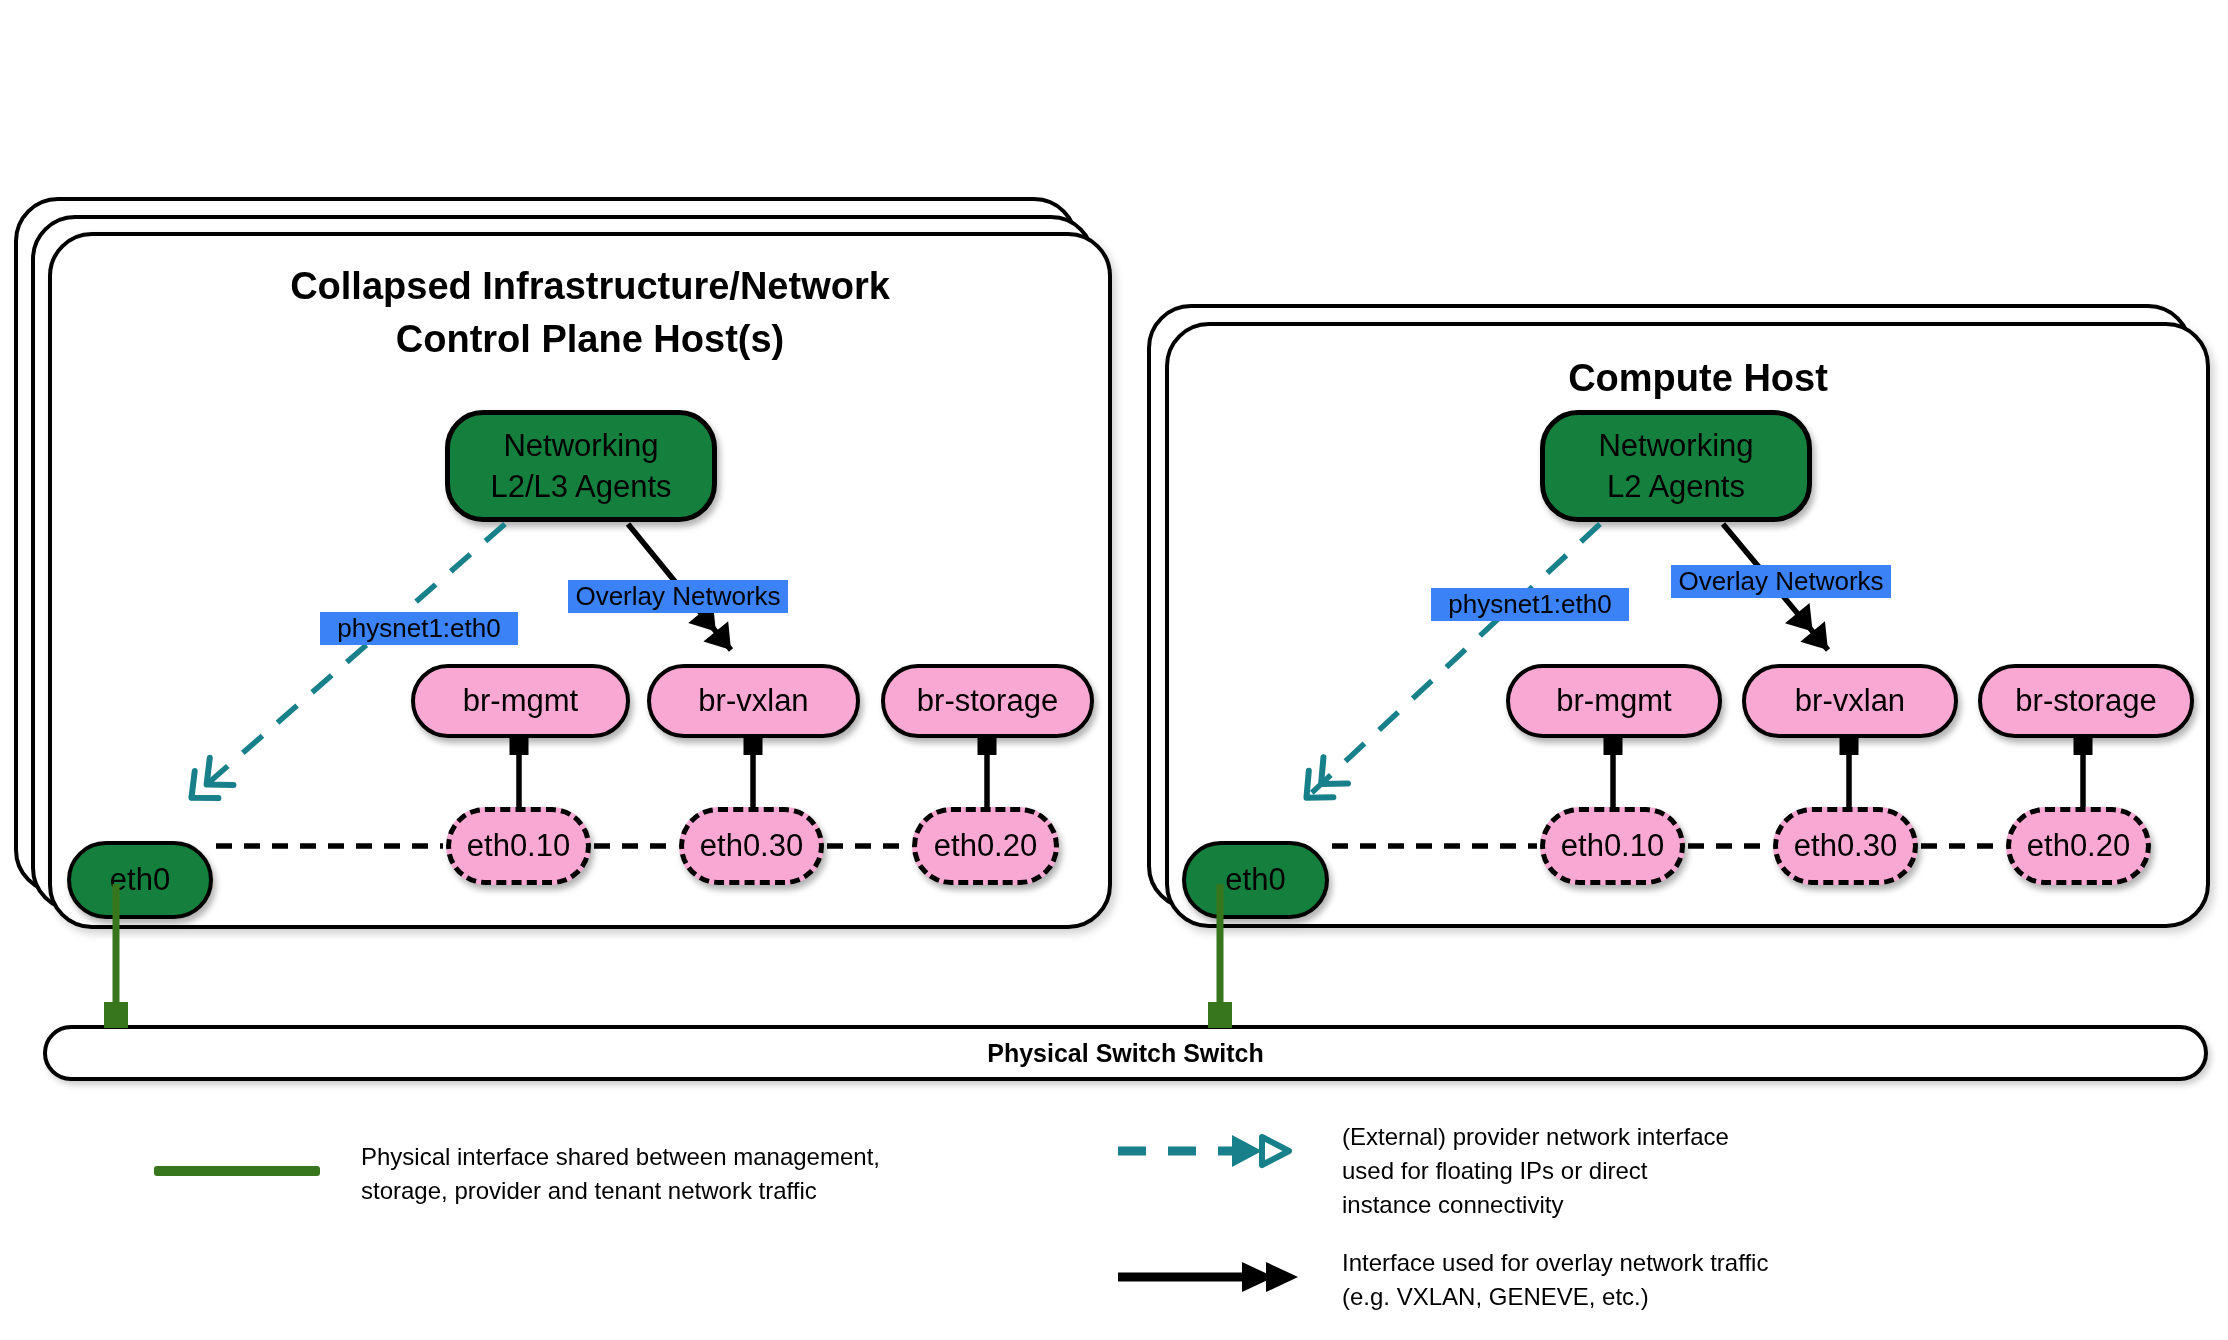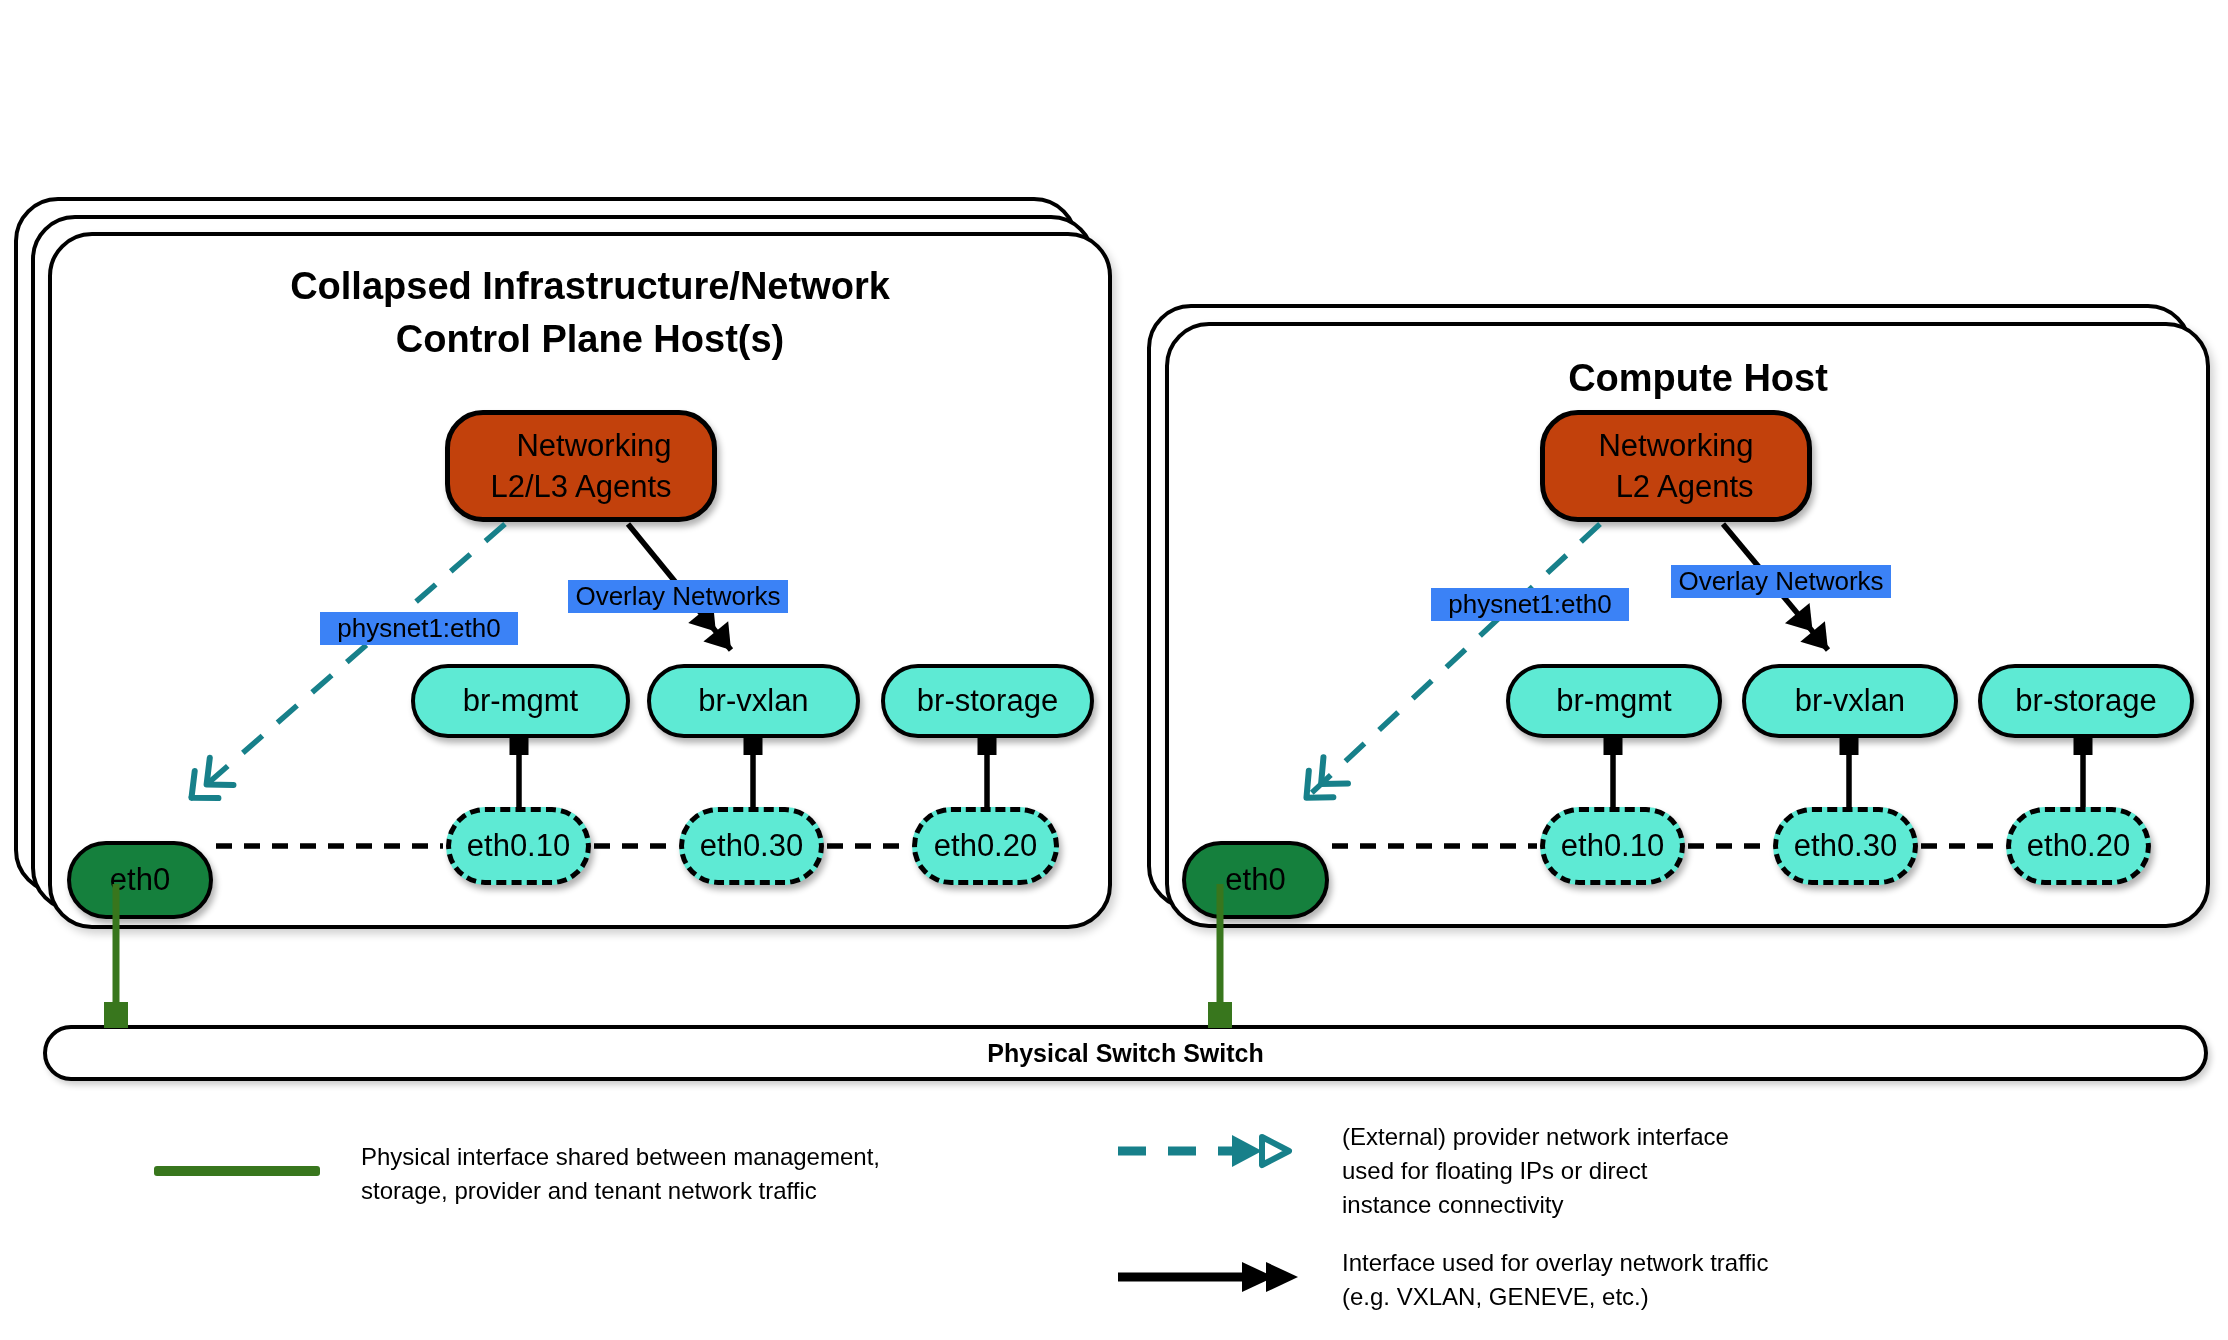--- a/index.html
+++ b/index.html
@@ -16,26 +16,26 @@
     position:absolute;background:#fff;border:4px solid #000;border-radius:44px;
     box-sizing:border-box;z-index:1;
   }
   .card.front{box-shadow:4px 5px 8px rgba(0,0,0,0.18);}
   .host-title{
     position:absolute;text-align:center;font-size:38px;font-weight:bold;
     line-height:53px;z-index:2;
   }
   
   .node{
-    position:absolute;box-sizing:border-box;background:#5eead4;border:4px solid #000;
+    position:absolute;box-sizing:border-box;background:#f9a8d4;border:4px solid #000;
     border-radius:40px;display:flex;align-items:center;justify-content:center;
     font-size:31px;z-index:2;box-shadow:3px 5px 6px rgba(0,0,0,0.30);
   }
   .node.agent{
-    background:#c2410c;border-width:5px;border-radius:38px;text-align:right;
+    background:#15803d;border-width:5px;border-radius:38px;text-align:center;
     white-space:pre-line;line-height:41px;
   }
   .node.vlan{border:5px dashed #000;border-radius:39px;}
   .node.phys{background:#15803d;margin-top:34px;}
   .anno{
     position:absolute;font-size:26px;text-align:center;background:#3b82f6;
     padding:1px 4px;z-index:4;
   }
   .switch-bar{
     position:absolute;left:43px;top:1025px;width:2165px;height:56px;

